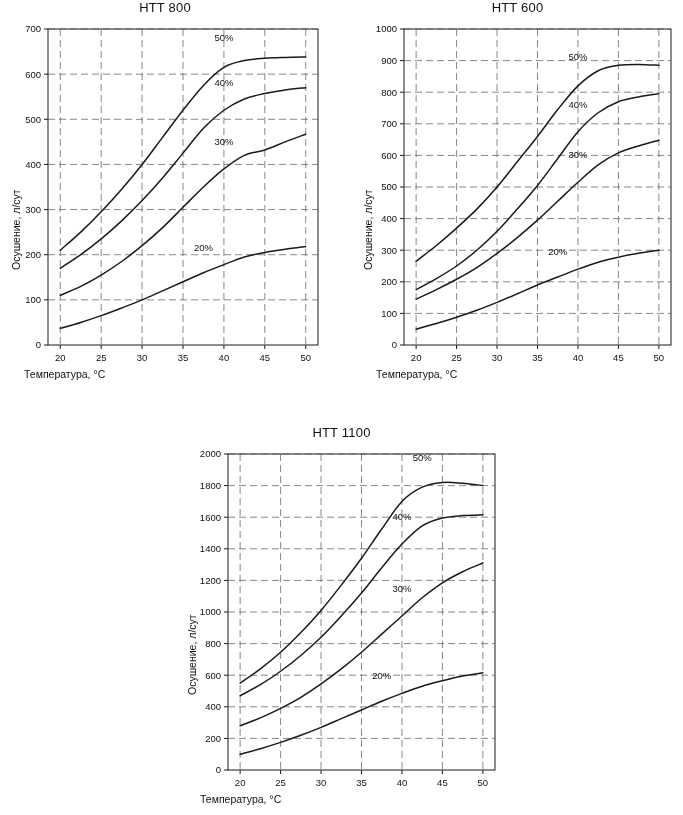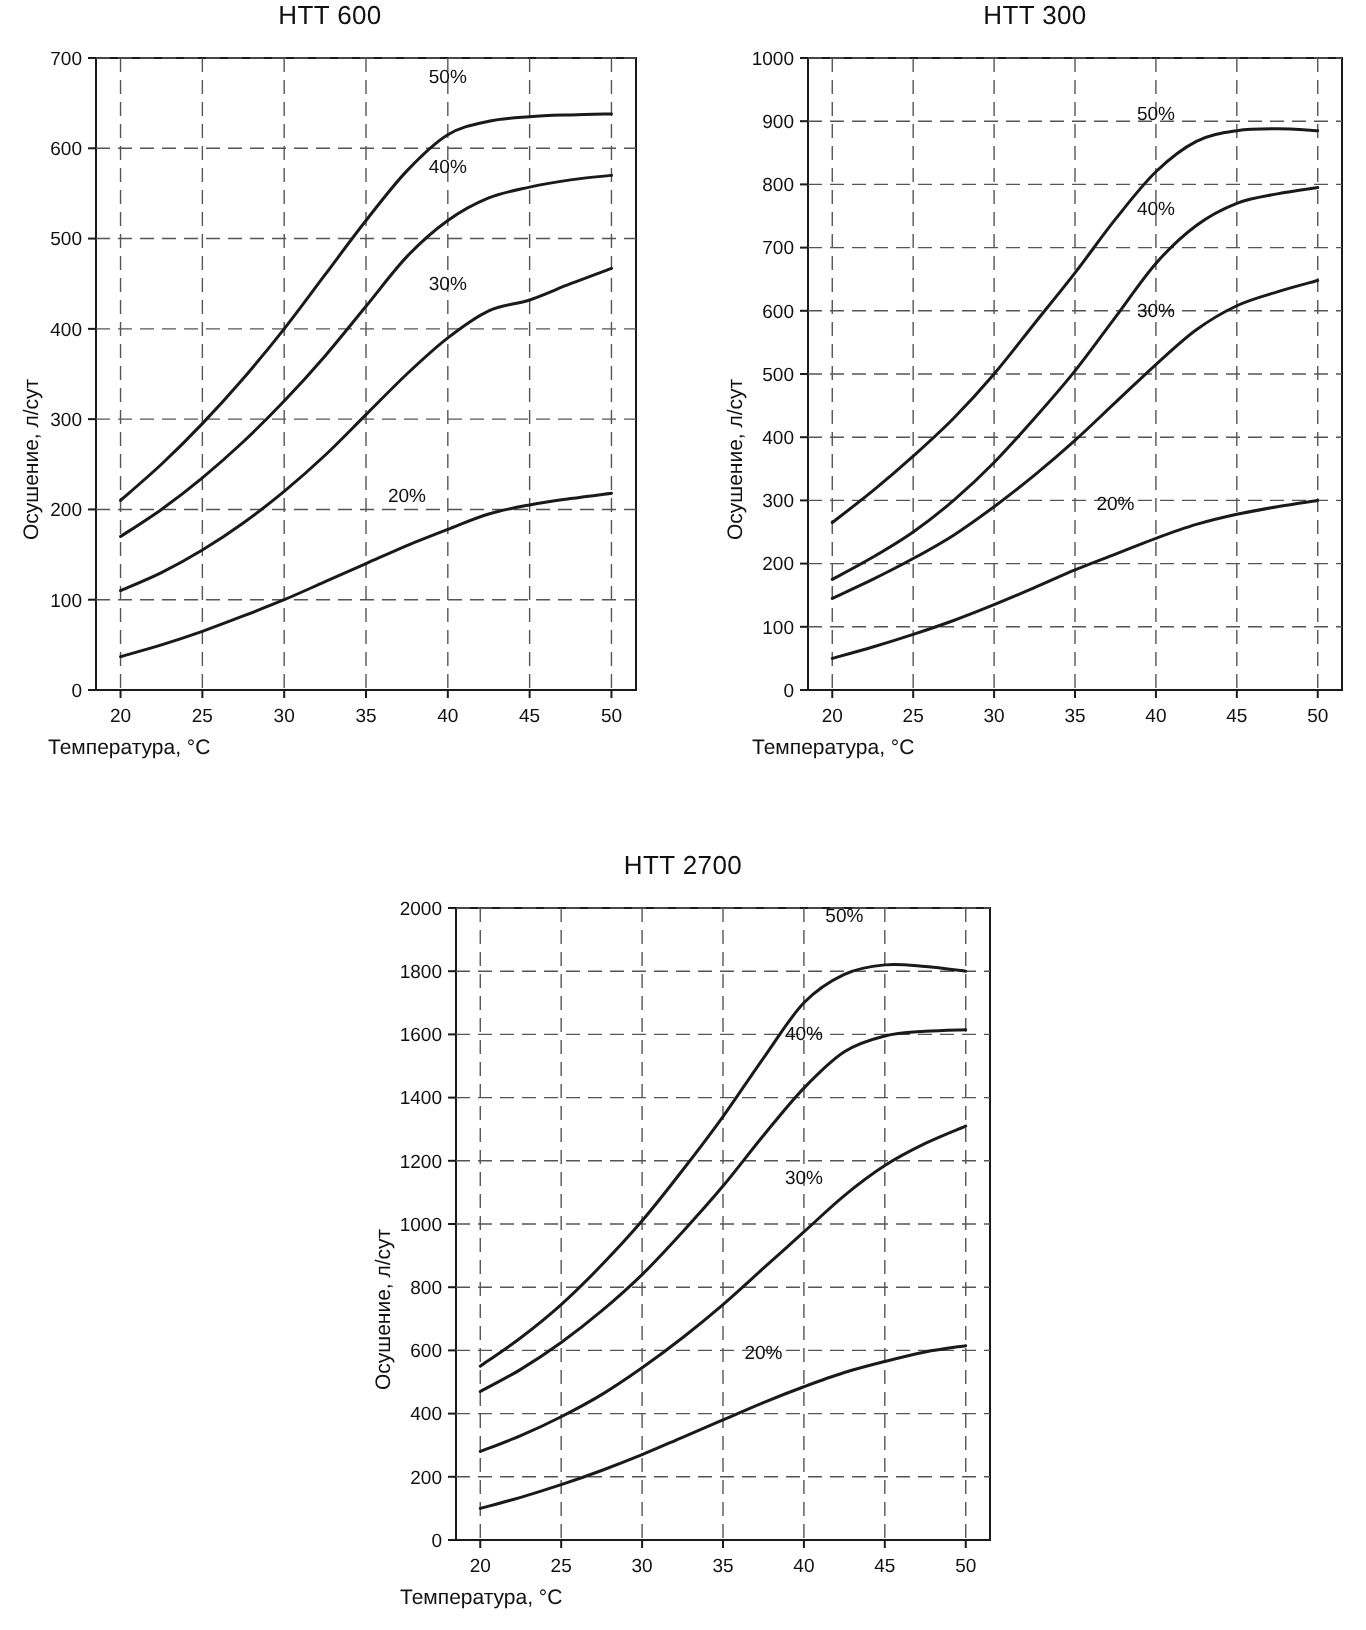--- a/index.html
+++ b/index.html
@@ -19,21 +19,21 @@
     transform:rotate(-90deg);transform-origin:0 0;white-space:nowrap;
   }
   text{font-family:"Liberation Sans",sans-serif;fill:#111;}
   .tick-text{font-size:9.5px;}
   .series-label{font-size:9.5px;}
 </style>
 </head>
 <body>
 
 <div class="chart-block" id="block-0" style="left:0px;top:0px;width:330px;">
-  <div class="chart-title">HTT 600</div>
+  <div class="chart-title">HTT 800</div>
   <div class="plot-wrap">
     <div class="axis-label-y" style="left:10px;top:255px;">Осушение, л/сут</div>
     <svg id="svg-0" width="330" height="350">
         <rect x="48" y="14" width="270" height="316" fill="none" stroke="#1a1a1a" stroke-width="1"></rect>
         <line x1="44" y1="330" x2="48" y2="330" stroke="#1a1a1a" stroke-width="1"></line>
         <text x="41" y="333.4" text-anchor="end" class="tick-text">0</text>
         <line x1="48" y1="284.8571428571429" x2="318" y2="284.8571428571429" stroke="#555" stroke-width="0.7" stroke-dasharray="7,4"></line>
         <line x1="44" y1="284.8571428571429" x2="48" y2="284.8571428571429" stroke="#1a1a1a" stroke-width="1"></line>
         <text x="41" y="288.25714285714287" text-anchor="end" class="tick-text">100</text>
         <line x1="48" y1="239.71428571428572" x2="318" y2="239.71428571428572" stroke="#555" stroke-width="0.7" stroke-dasharray="7,4"></line>
@@ -82,21 +82,21 @@
         <path d="M 60.27 280.34 C 63.68 278.84, 73.91 274.70, 80.73 271.31 C 87.55 267.93, 94.36 264.17, 101.18 260.03 C 108.00 255.89, 114.82 251.38, 121.64 246.49 C 128.45 241.60, 135.27 236.33, 142.09 230.69 C 148.91 225.04, 155.73 219.02, 162.55 212.63 C 169.36 206.23, 176.18 199.09, 183.00 192.31 C 189.82 185.54, 196.64 178.40, 203.45 172.00 C 210.27 165.60, 217.09 159.21, 223.91 153.94 C 230.73 148.68, 237.55 143.56, 244.36 140.40 C 251.18 137.24, 258.00 137.24, 264.82 134.98 C 271.64 132.73, 278.45 129.49, 285.27 126.86 C 292.09 124.22, 302.32 120.46, 305.73 119.18" fill="none" stroke="#1a1a1a" stroke-width="1.5" stroke-linejoin="round" stroke-linecap="round"></path>
         <text x="223.9090909090909" y="129.94285714285715" text-anchor="middle" class="series-label">30%</text>
         <path d="M 60.27 313.30 C 63.68 312.32, 73.91 309.54, 80.73 307.43 C 87.55 305.32, 94.36 303.06, 101.18 300.66 C 108.00 298.25, 114.82 295.62, 121.64 292.98 C 128.45 290.35, 135.27 287.72, 142.09 284.86 C 148.91 282.00, 155.73 278.84, 162.55 275.83 C 169.36 272.82, 176.18 269.81, 183.00 266.80 C 189.82 263.79, 196.64 260.63, 203.45 257.77 C 210.27 254.91, 217.09 252.28, 223.91 249.65 C 230.73 247.01, 237.55 244.00, 244.36 241.97 C 251.18 239.94, 258.00 238.74, 264.82 237.46 C 271.64 236.18, 278.45 235.28, 285.27 234.30 C 292.09 233.32, 302.32 232.04, 305.73 231.59" fill="none" stroke="#1a1a1a" stroke-width="1.5" stroke-linejoin="round" stroke-linecap="round"></path>
         <text x="203.45454545454547" y="235.7714285714286" text-anchor="middle" class="series-label">20%</text>
       </svg>
   </div>
   <div class="axis-label-x" style="margin-left:24px;">Температура, °C</div>
 </div>
 
 <div class="chart-block" id="block-1" style="left:352px;top:0px;width:331px;">
-  <div class="chart-title">HTT 300</div>
+  <div class="chart-title">HTT 600</div>
   <div class="plot-wrap">
     <div class="axis-label-y" style="left:10px;top:255px;">Осушение, л/сут</div>
     <svg id="svg-1" width="331" height="350">
         <rect x="52" y="14" width="267" height="316" fill="none" stroke="#1a1a1a" stroke-width="1"></rect>
         <line x1="48" y1="330" x2="52" y2="330" stroke="#1a1a1a" stroke-width="1"></line>
         <text x="45" y="333.4" text-anchor="end" class="tick-text">0</text>
         <line x1="52" y1="298.4" x2="319" y2="298.4" stroke="#555" stroke-width="0.7" stroke-dasharray="7,4"></line>
         <line x1="48" y1="298.4" x2="52" y2="298.4" stroke="#1a1a1a" stroke-width="1"></line>
         <text x="45" y="301.79999999999995" text-anchor="end" class="tick-text">100</text>
         <line x1="52" y1="266.8" x2="319" y2="266.8" stroke="#555" stroke-width="0.7" stroke-dasharray="7,4"></line>
@@ -154,21 +154,21 @@
         <path d="M 64.14 284.18 C 67.51 282.60, 77.62 278.02, 84.36 274.70 C 91.11 271.38, 97.85 267.96, 104.59 264.27 C 111.33 260.59, 118.08 256.90, 124.82 252.58 C 131.56 248.26, 138.30 243.36, 145.05 238.36 C 151.79 233.36, 158.53 228.09, 165.27 222.56 C 172.02 217.03, 178.76 211.24, 185.50 205.18 C 192.24 199.12, 198.98 192.54, 205.73 186.22 C 212.47 179.90, 219.21 173.32, 225.95 167.26 C 232.70 161.20, 239.44 154.78, 246.18 149.88 C 252.92 144.98, 259.67 141.03, 266.41 137.87 C 273.15 134.71, 279.89 133.03, 286.64 130.92 C 293.38 128.81, 303.49 126.18, 306.86 125.23" fill="none" stroke="#1a1a1a" stroke-width="1.5" stroke-linejoin="round" stroke-linecap="round"></path>
         <text x="225.95454545454544" y="143.26" text-anchor="middle" class="series-label">30%</text>
         <path d="M 64.14 314.20 C 67.51 313.25, 77.62 310.51, 84.36 308.51 C 91.11 306.51, 97.85 304.40, 104.59 302.19 C 111.33 299.98, 118.08 297.72, 124.82 295.24 C 131.56 292.76, 138.30 290.08, 145.05 287.34 C 151.79 284.60, 158.53 281.70, 165.27 278.81 C 172.02 275.91, 178.76 272.75, 185.50 269.96 C 192.24 267.17, 198.98 264.69, 205.73 262.06 C 212.47 259.43, 219.21 256.64, 225.95 254.16 C 232.70 251.68, 239.44 249.21, 246.18 247.21 C 252.92 245.21, 259.67 243.63, 266.41 242.15 C 273.15 240.68, 279.89 239.52, 286.64 238.36 C 293.38 237.20, 303.49 235.73, 306.86 235.20" fill="none" stroke="#1a1a1a" stroke-width="1.5" stroke-linejoin="round" stroke-linecap="round"></path>
         <text x="205.72727272727275" y="240.06" text-anchor="middle" class="series-label">20%</text>
       </svg>
   </div>
   <div class="axis-label-x" style="margin-left:24px;">Температура, °C</div>
 </div>
 
 <div class="chart-block" id="block-2" style="left:176px;top:425px;width:331px;">
-  <div class="chart-title">HTT 2700</div>
+  <div class="chart-title">HTT 1100</div>
   <div class="plot-wrap">
     <div class="axis-label-y" style="left:10px;top:255px;">Осушение, л/сут</div>
     <svg id="svg-2" width="331" height="350">
         <rect x="52" y="14" width="267" height="316" fill="none" stroke="#1a1a1a" stroke-width="1"></rect>
         <line x1="48" y1="330" x2="52" y2="330" stroke="#1a1a1a" stroke-width="1"></line>
         <text x="45" y="333.4" text-anchor="end" class="tick-text">0</text>
         <line x1="52" y1="298.4" x2="319" y2="298.4" stroke="#555" stroke-width="0.7" stroke-dasharray="7,4"></line>
         <line x1="48" y1="298.4" x2="52" y2="298.4" stroke="#1a1a1a" stroke-width="1"></line>
         <text x="45" y="301.79999999999995" text-anchor="end" class="tick-text">200</text>
         <line x1="52" y1="266.8" x2="319" y2="266.8" stroke="#555" stroke-width="0.7" stroke-dasharray="7,4"></line>

